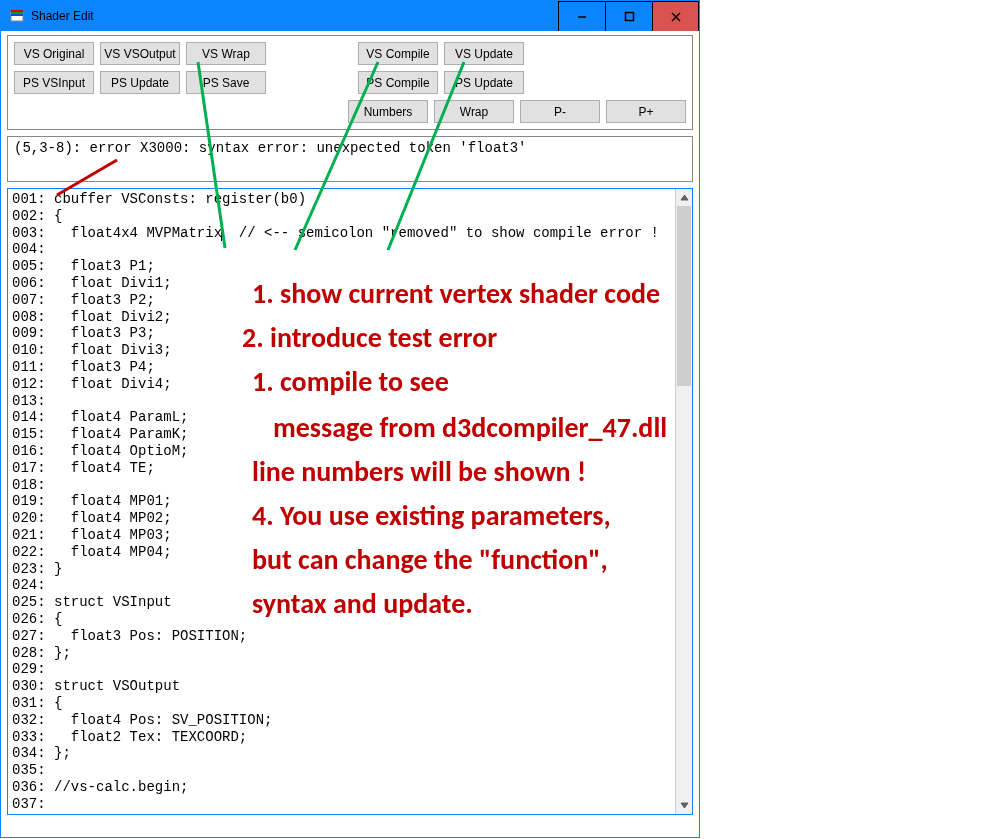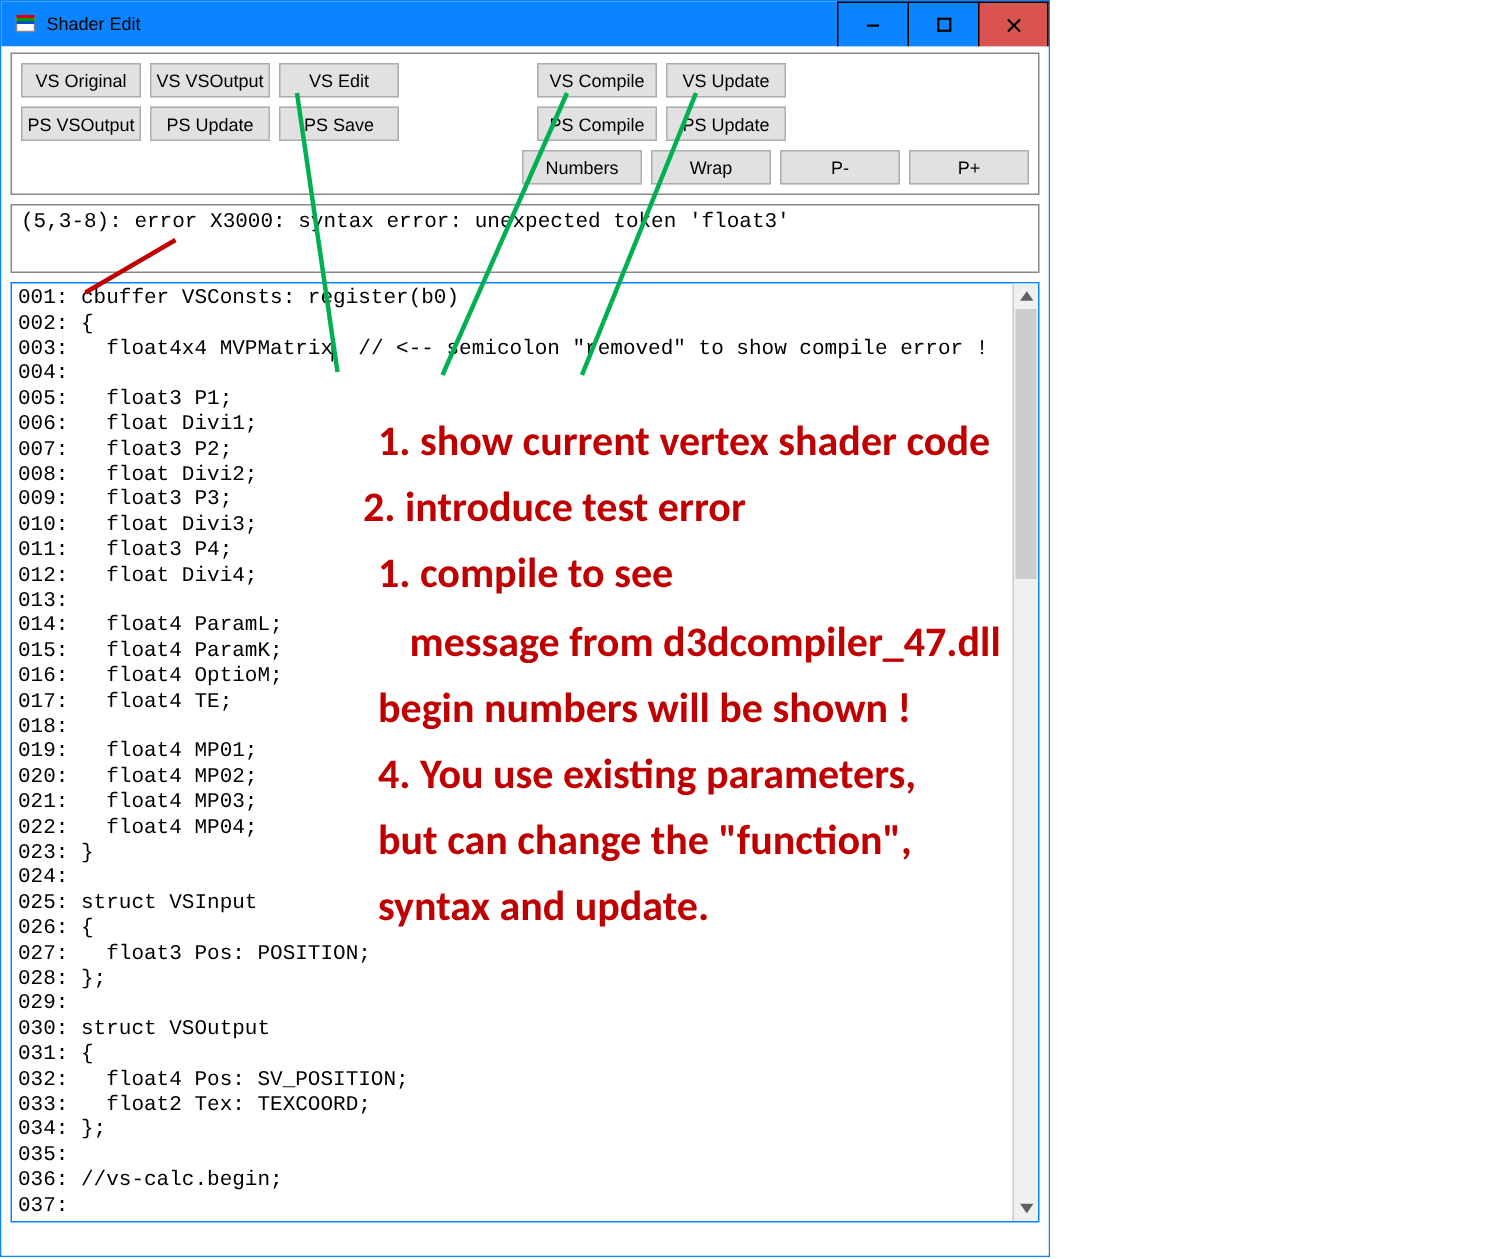--- a/index.html
+++ b/index.html
@@ -93,28 +93,28 @@
     </div>
   </div>
 
   <div class="client">
 
     <div class="toolbar-area">
 
       <div class="toolbar-row">
         <div class="btn">VS Original</div>
         <div class="btn">VS VSOutput</div>
-        <div class="btn">VS Edit</div>
+        <div class="btn">VS Wrap</div>
         <span class="spacer80"></span>
         <div class="btn">VS Compile</div>
         <div class="btn">VS Update</div>
       </div>
 
       <div class="toolbar-row">
-        <div class="btn">PS VSOutput</div>
+        <div class="btn">PS VSInput</div>
         <div class="btn">PS Update</div>
         <div class="btn">PS Save</div>
         <span class="spacer80"></span>
         <div class="btn">PS Compile</div>
         <div class="btn">PS Update</div>
       </div>
 
       <div class="toolbar-row">
         <span class="spacer80"></span>
           <span class="spacer80"></span>
@@ -192,17 +192,17 @@
     <line x1="117" y1="160" x2="57" y2="195" stroke="#c00000" stroke-width="3"></line>
 
     <line x1="198" y1="62" x2="225" y2="248" stroke="#00b050" stroke-width="3"></line>
     <line x1="378" y1="62" x2="295" y2="250" stroke="#00b050" stroke-width="3"></line>
     <line x1="464" y1="62" x2="388" y2="250" stroke="#00b050" stroke-width="3"></line>
   </svg>
   <div class="ann" style="left:252px; top:276px;">1. show current vertex shader code</div>
   <div class="ann" style="left:242px; top:320px;text-align:right;">2. introduce test error</div>
   <div class="ann" style="left:252px; top:364px;">1. compile to see</div>
   <div class="ann" style="left:252px; top:410px;margin-left:21px;">    message from d3dcompiler_47.dll</div>
-  <div class="ann" style="left:252px; top:454px;">    begin numbers will be shown !</div>
+  <div class="ann" style="left:252px; top:454px;">    line numbers will be shown !</div>
   <div class="ann" style="left:252px; top:498px;">4. You use existing parameters,</div>
   <div class="ann" style="left:252px; top:542px;">    but can change the "function",</div>
   <div class="ann" style="left:252px; top:586px;">    syntax and update.</div>
 </div>
 
 </body></html>

